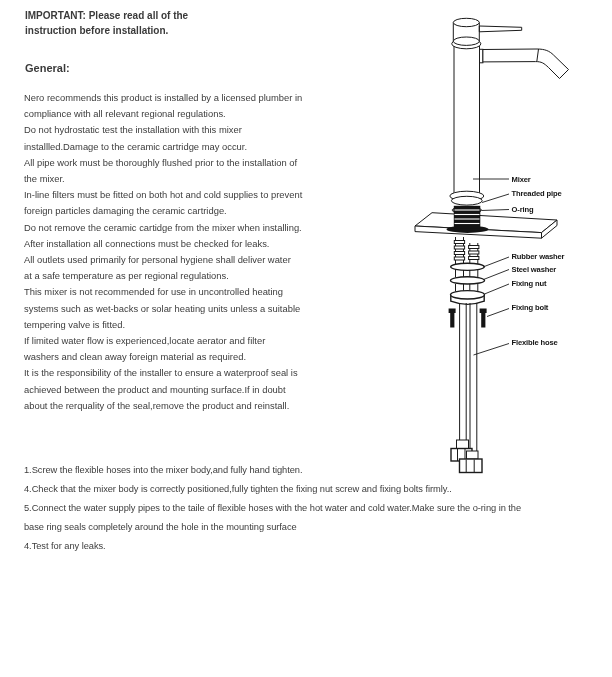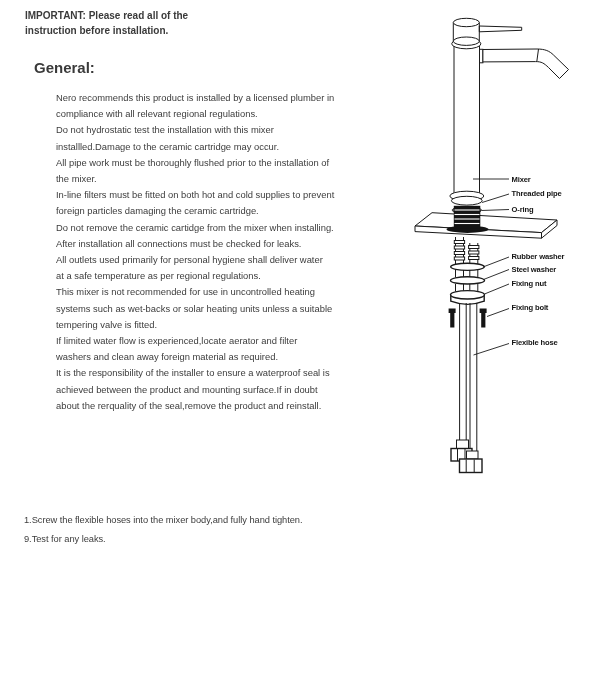--- a/index.html
+++ b/index.html
@@ -11,30 +11,30 @@
     overflow:hidden;
     font-family:"Liberation Sans", sans-serif;
     color:#3c3c3c;
   }
   .heading{
     position:absolute;left:25px;top:9px;width:250px;
     font-size:10px;font-weight:bold;line-height:14.6px;
     white-space:pre-wrap;color:#3a3a3a;
   }
   .general-label{
-    position:absolute;left:34px;top:61px;width:120px;
-    font-size:15px;font-weight:bold;line-height:14px;color:#3a3a3a;
+    position:absolute;left:25px;top:61px;width:120px;
+    font-size:11px;font-weight:bold;line-height:14px;color:#3a3a3a;
   }
   .paragraph{
     position:absolute;left:24px;top:90px;width:348px;
     font-size:9.4px;line-height:16.2px;
-    white-space:pre-wrap;color:#3c3c3c;margin-left:32px;
+    white-space:pre-wrap;color:#3c3c3c;
   }
   .steps{
-    position:absolute;left:24px;top:511px;width:588px;
+    position:absolute;left:24px;top:461px;width:588px;
     font-size:9.3px;line-height:18.9px;letter-spacing:-0.05px;
     color:#3c3c3c;
   }
   .step{white-space:pre-wrap;}
   .diagram{
     position:absolute;left:390px;top:6px;width:222px;height:472px;
   }
   .diagram text{
     font-family:"Liberation Sans", sans-serif;
     font-size:7.6px;font-weight:bold;fill:#141414;letter-spacing:-0.15px;
@@ -182,16 +182,19 @@
     <text x="511.5" y="211.8">O-ring</text>
     <text x="511.5" y="259">Rubber washer</text>
     <text x="511.5" y="271.8">Steel washer</text>
     <text x="511.5" y="286.3">Fixing nut</text>
     <text x="511.5" y="310.3">Fixing bolt</text>
     <text x="511.5" y="345.3">Flexible hose</text>
   </svg>
 
   <div class="steps">
     <div class="step">1.Screw the flexible hoses into the mixer body,and fully hand tighten.</div>
-    <div class="step">9.Test for any leaks.</div>
+    <div class="step">4.Check that the mixer body is correctly positioned,fully tighten the fixing nut screw and fixing bolts firmly..</div>
+    <div class="step">5.Connect the water supply pipes to the taile of flexible hoses with the hot water and cold water.Make sure the o-ring in the
+base ring seals completely around the hole in the mounting surface</div>
+    <div class="step">4.Test for any leaks.</div>
   </div>
 
 </div>
 
 </body></html>

